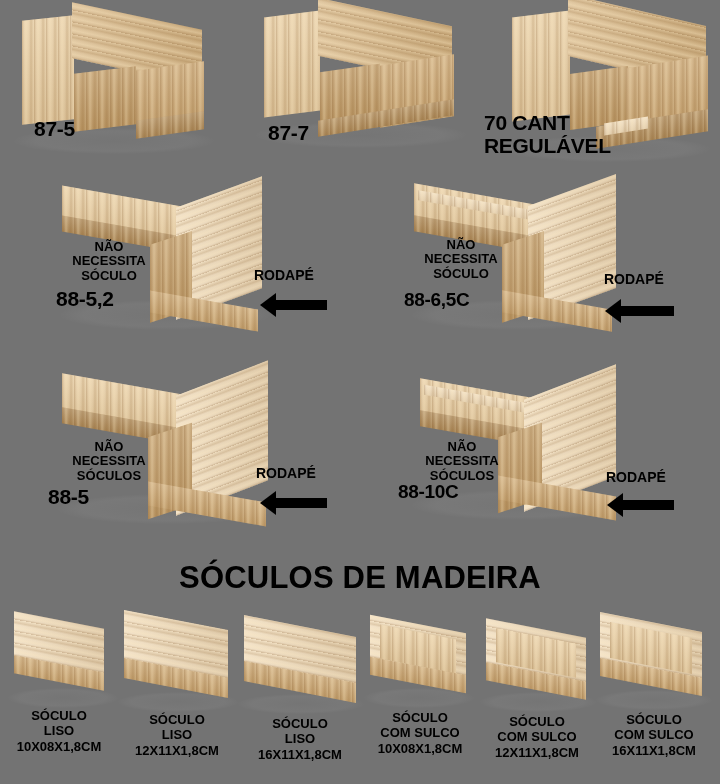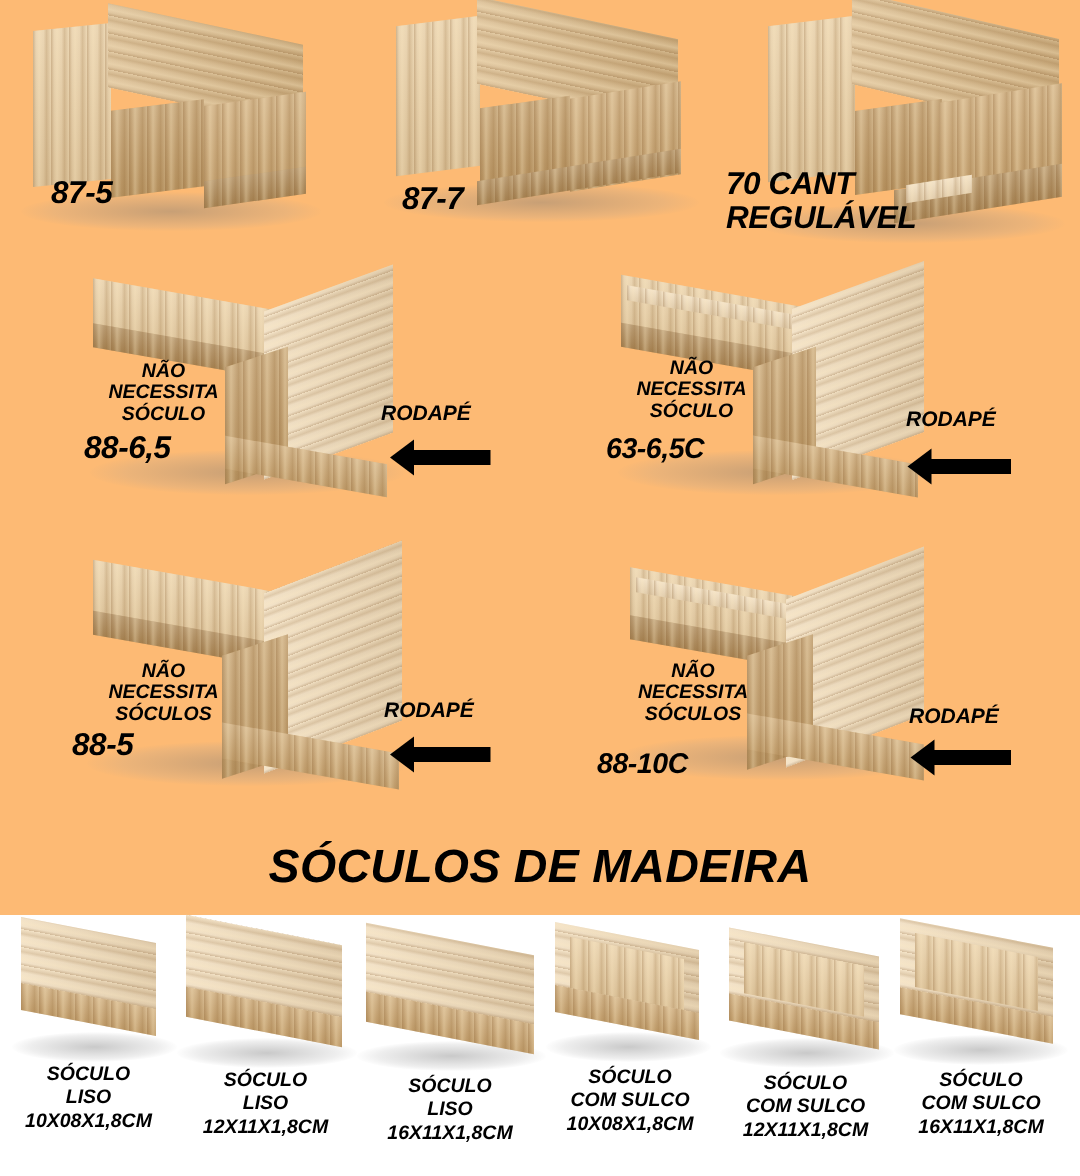--- a/index.html
+++ b/index.html
@@ -6,23 +6,22 @@
   html, body {
     margin: 0; padding: 0;
     width: 720px; height: 784px;
     background: #ffffff;
     font-family: "Liberation Sans", sans-serif;
     overflow: hidden;
   }
   #page {
     position: relative;
     width: 720px;
-    height: 610px;
-    background: #fdba74;
-    font-style: italic;
+    height: 784px;
+    background: #737373;
   }
 
   
   .wood {
     position: absolute;
     background-color: #d8b98a;
     background-image:
       repeating-linear-gradient(90deg,
         rgba(140,100,55,0.30) 0px,
         rgba(140,100,55,0.00) 2px,
@@ -151,37 +150,37 @@
   <div>
     <div class="shadow" style="left:60px; top:300px; width:210px; height:30px;"></div>
     <div class="wood light" style="left:62px; top:196px; width:120px; height:40px; transform: skewY(10deg);"></div>
     <div class="wood shade" style="left:62px; top:226px; width:120px; height:16px; transform: skewY(10deg);"></div>
     <div class="wood vgrain pale" style="left:176px; top:192px; width:86px; height:112px; transform: skewY(-20deg);"></div>
     <div class="wood dark" style="left:150px; top:238px; width:42px; height:78px; transform: skewY(-18deg);"></div>
     <div class="wood edge" style="left:150px; top:300px; width:108px; height:22px; transform: skewY(10deg);"></div>
     <div class="label note-label" style="left:66px; top:240px; width:86px;">NÃO
 NECESSITA
 SÓCULO</div>
-    <div class="label code-label" style="left:56px; top:288px;">88-6,5</div>
+    <div class="label code-label" style="left:56px; top:288px;">88-5,2</div>
     <div class="label arrow-label" style="left:254px; top:268px;">RODAPÉ</div>
     <div class="arrow" style="left:275px; top:300px; width:52px;"></div>
   </div>
 
   <div>
     <div class="shadow" style="left:412px; top:300px; width:210px; height:30px;"></div>
     <div class="wood light" style="left:414px; top:194px; width:122px; height:40px; transform: skewY(10deg);"></div>
     <div class="wood pale" style="left:418px; top:200px; width:112px; height:10px; transform: skewY(10deg);"></div>
     <div class="wood shade" style="left:414px; top:226px; width:122px; height:16px; transform: skewY(10deg);"></div>
     <div class="wood vgrain pale" style="left:528px; top:190px; width:88px; height:114px; transform: skewY(-20deg);"></div>
     <div class="wood dark" style="left:502px; top:238px; width:42px; height:78px; transform: skewY(-18deg);"></div>
     <div class="wood edge" style="left:502px; top:300px; width:110px; height:22px; transform: skewY(10deg);"></div>
     <div class="label note-label" style="left:418px; top:238px; width:86px;">NÃO
 NECESSITA
 SÓCULO</div>
-    <div class="label code-label small" style="left:404px; top:290px;">63-6,5C</div>
+    <div class="label code-label small" style="left:404px; top:290px;">88-6,5C</div>
     <div class="label arrow-label" style="left:604px; top:272px;">RODAPÉ</div>
     <div class="arrow" style="left:620px; top:306px; width:54px;"></div>
   </div>
 
   <div>
     <div class="shadow" style="left:58px; top:494px; width:216px; height:30px;"></div>
     <div class="wood light" style="left:62px; top:384px; width:122px; height:42px; transform: skewY(10deg);"></div>
     <div class="wood shade" style="left:62px; top:418px; width:122px; height:16px; transform: skewY(10deg);"></div>
     <div class="wood vgrain pale" style="left:176px; top:378px; width:92px; height:120px; transform: skewY(-21deg);"></div>
     <div class="wood dark" style="left:148px; top:430px; width:44px; height:82px; transform: skewY(-18deg);"></div>
@@ -198,21 +197,21 @@
     <div class="shadow" style="left:412px; top:490px; width:216px; height:30px;"></div>
     <div class="wood light" style="left:420px; top:388px; width:112px; height:40px; transform: skewY(10deg);"></div>
     <div class="wood pale" style="left:424px; top:394px; width:104px; height:10px; transform: skewY(10deg);"></div>
     <div class="wood shade" style="left:420px; top:420px; width:112px; height:16px; transform: skewY(10deg);"></div>
     <div class="wood vgrain pale" style="left:524px; top:382px; width:92px; height:112px; transform: skewY(-21deg);"></div>
     <div class="wood dark" style="left:498px; top:430px; width:44px; height:76px; transform: skewY(-18deg);"></div>
     <div class="wood edge" style="left:498px; top:486px; width:118px; height:24px; transform: skewY(10deg);"></div>
     <div class="label note-label" style="left:416px; top:440px; width:92px;">NÃO
 NECESSITA
 SÓCULOS</div>
-    <div class="label code-label small" style="left:398px; top:482px;margin-top:18px;">88-10C</div>
+    <div class="label code-label small" style="left:398px; top:482px;">88-10C</div>
     <div class="label arrow-label" style="left:606px; top:470px;">RODAPÉ</div>
     <div class="arrow" style="left:622px; top:500px; width:52px;"></div>
   </div>
 
   <div id="section-title">SÓCULOS DE MADEIRA</div>
 
   <div>
     <div class="shadow" style="left:8px; top:688px; width:110px; height:20px;"></div>
     <div class="wood pale vgrain" style="left:14px; top:620px; width:90px; height:56px; transform: skewY(11deg);"></div>
     <div class="wood edge" style="left:14px; top:664px; width:90px; height:18px; transform: skewY(11deg);"></div>

